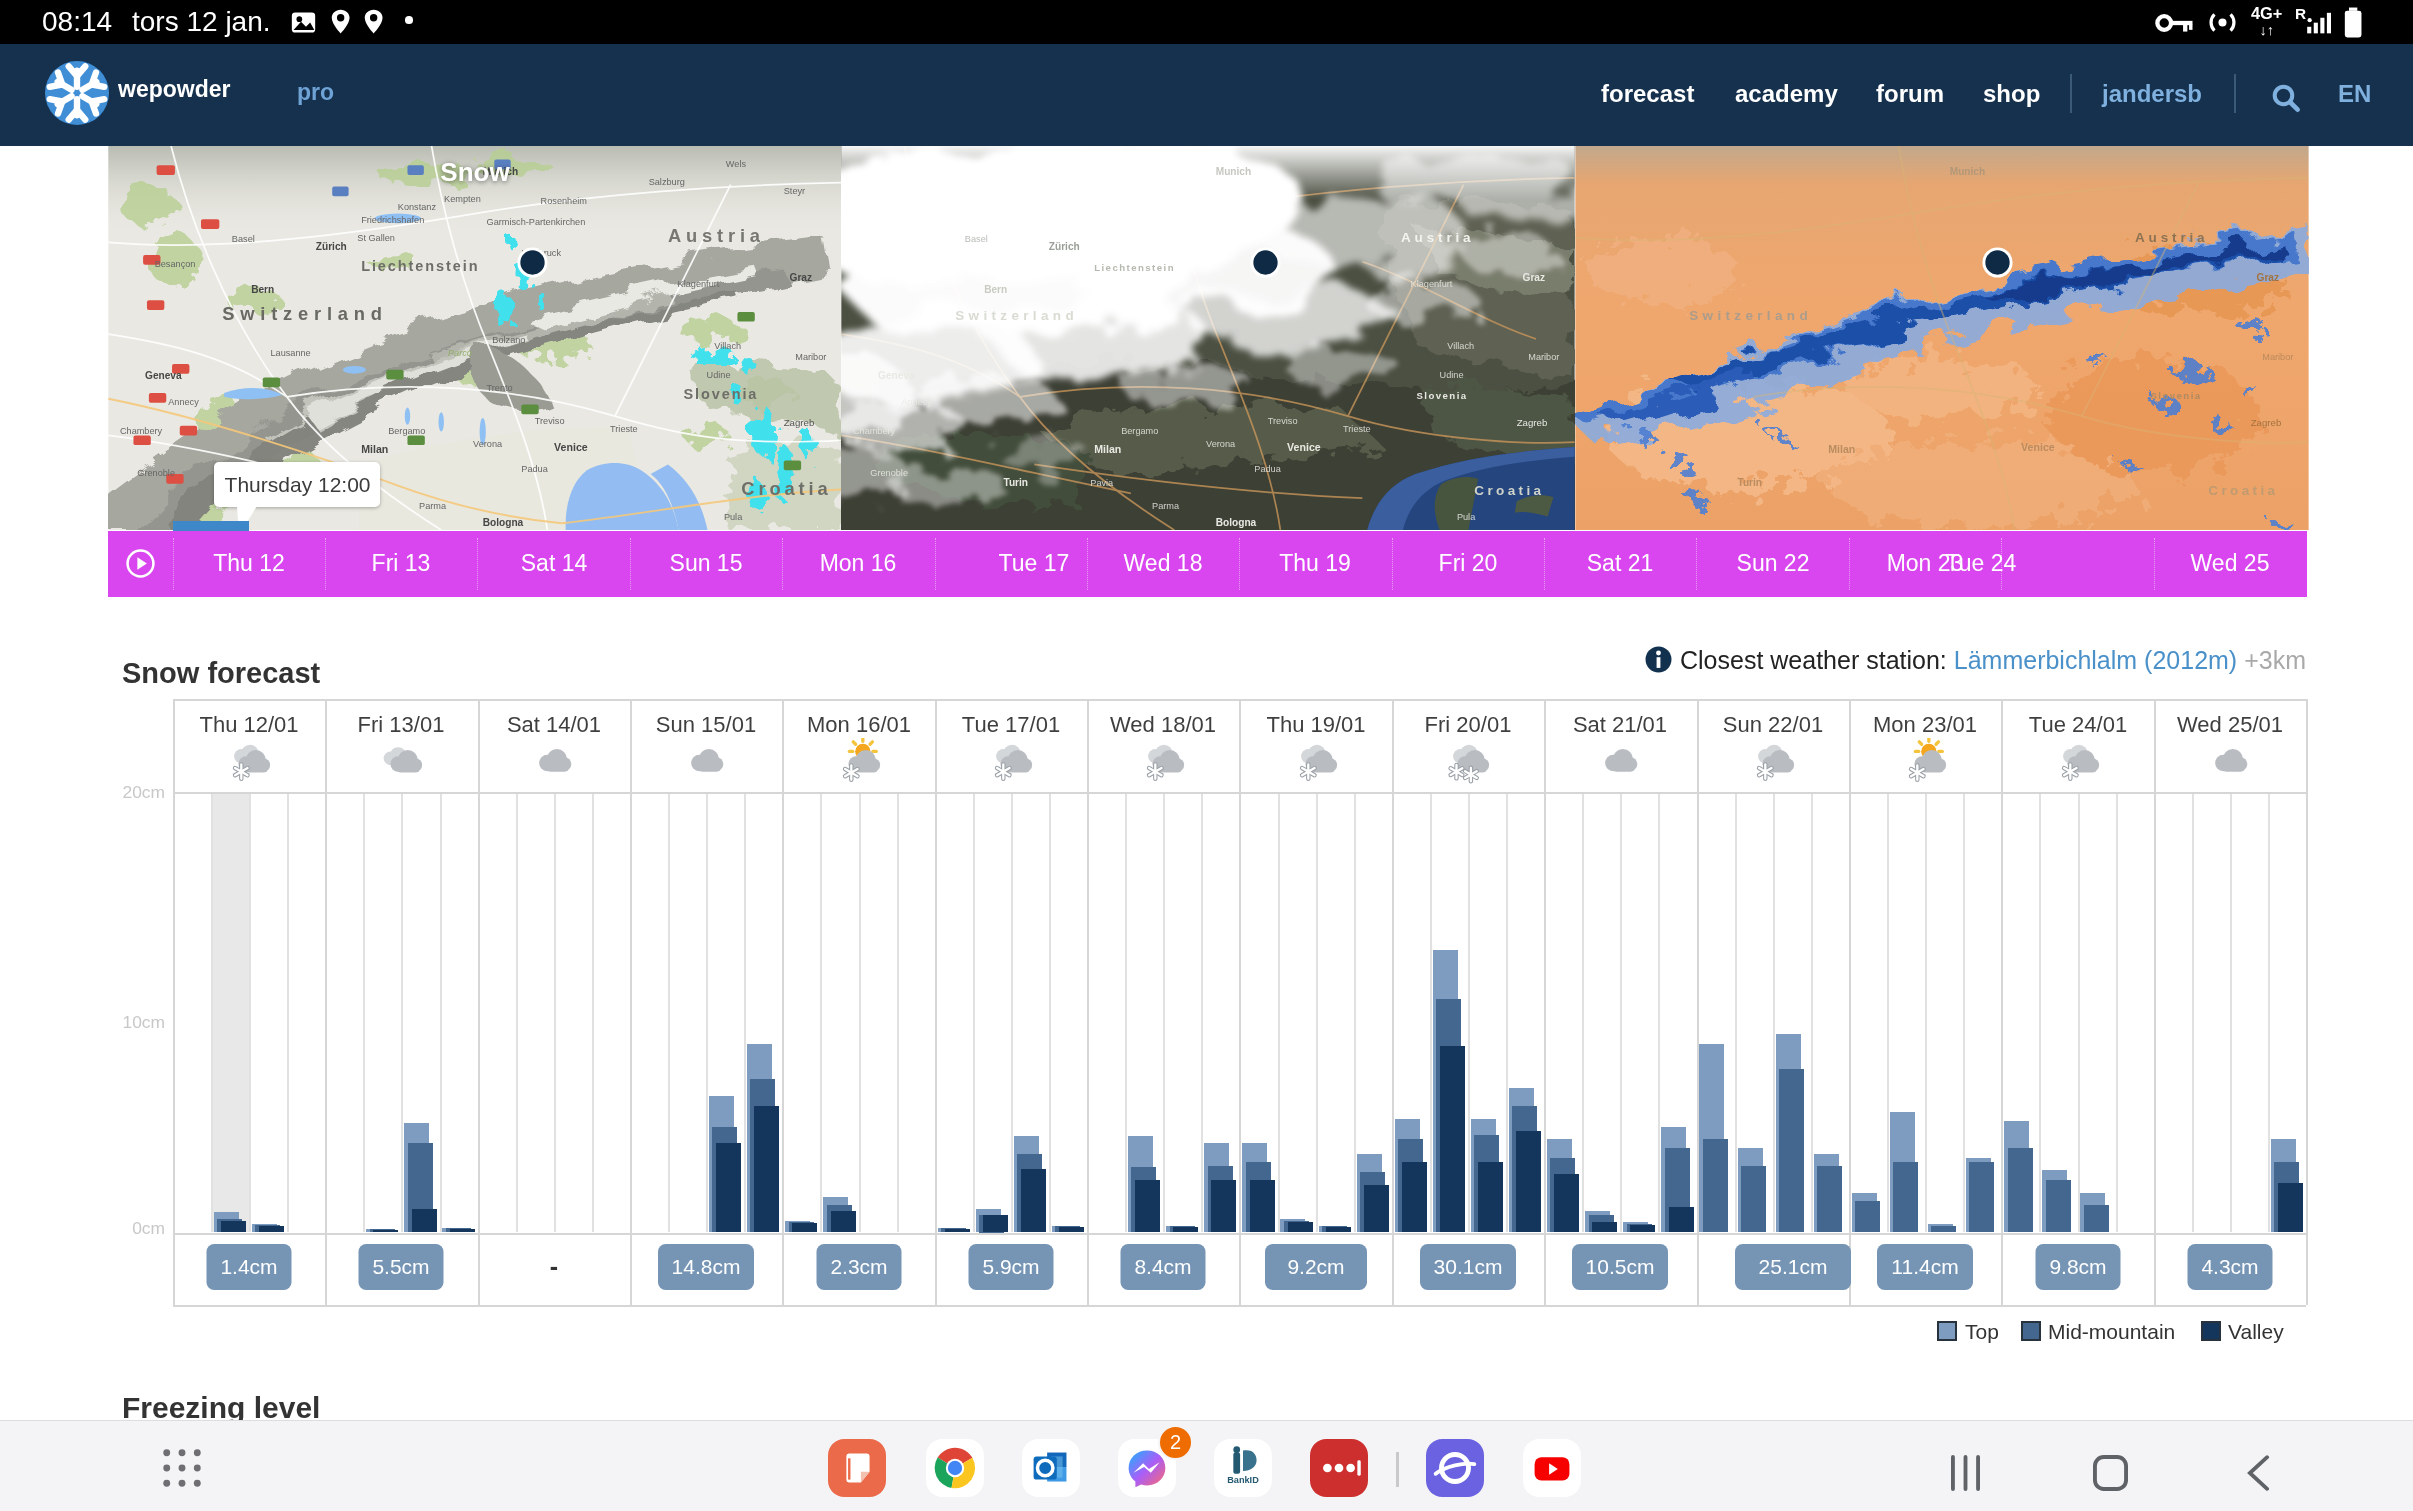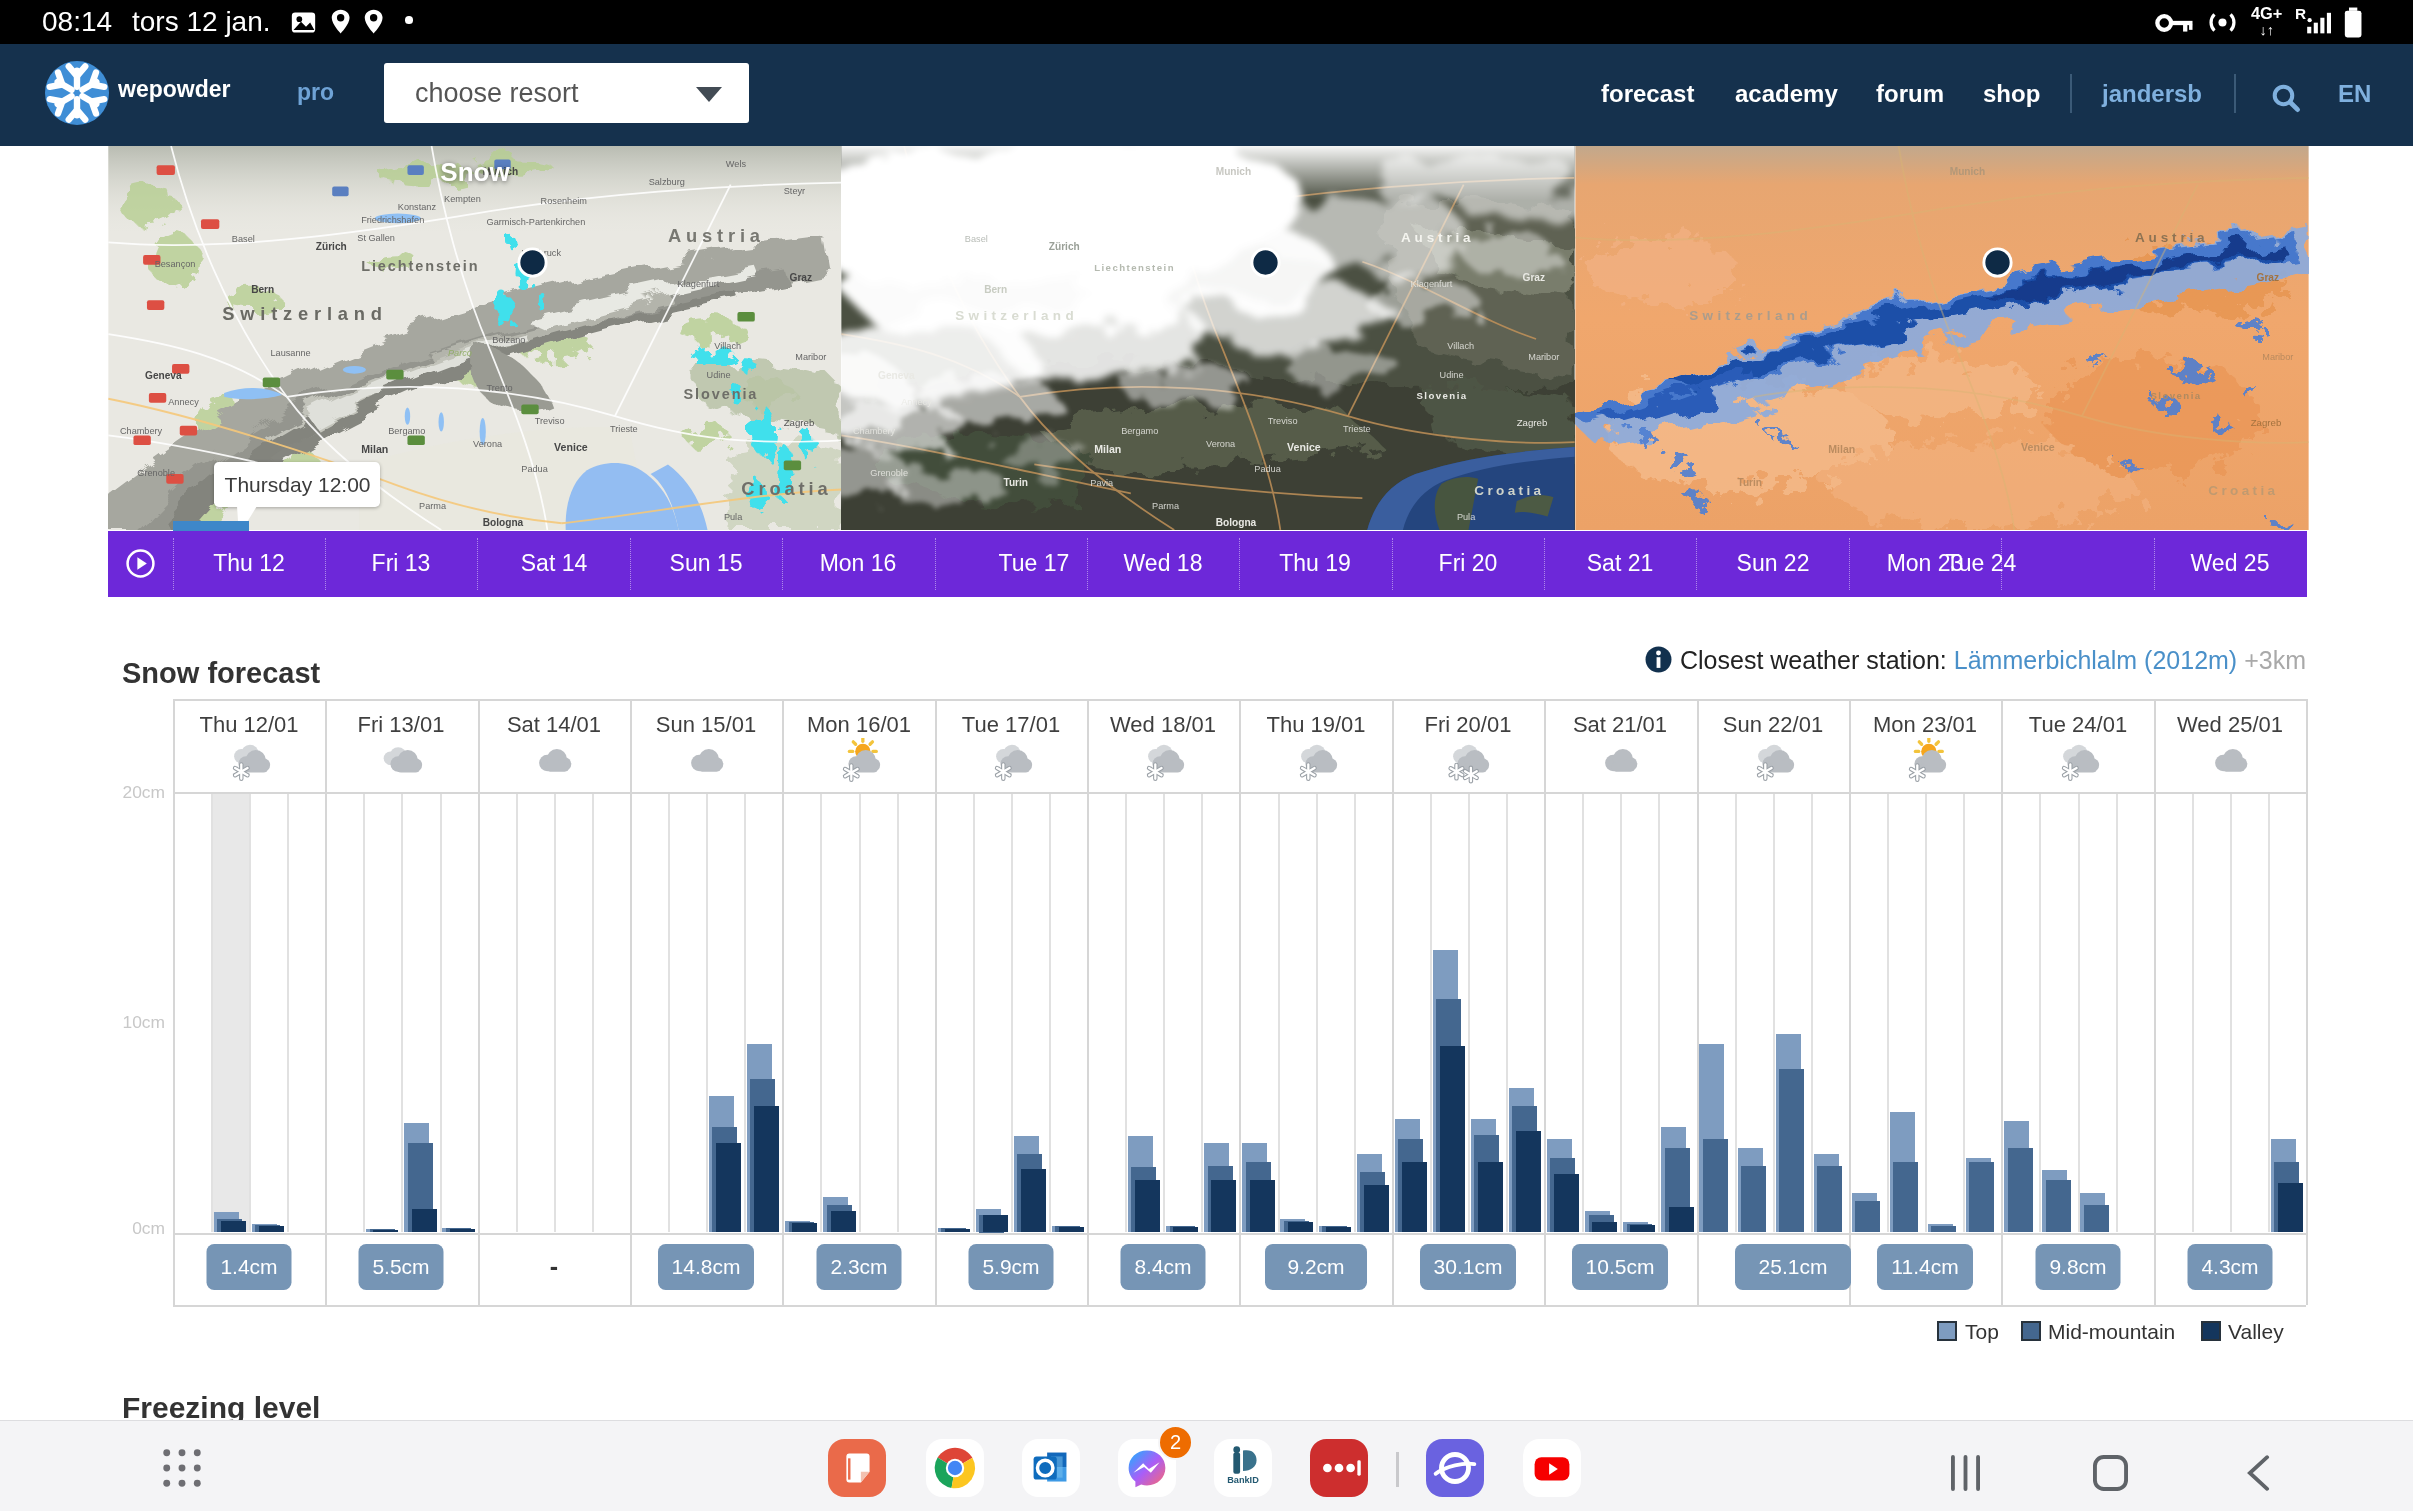--- a/index.html
+++ b/index.html
@@ -19,21 +19,21 @@
 #ddarrow{position:absolute;right:27px;top:24px;width:0;height:0;border-left:13.5px solid transparent;border-right:13.5px solid transparent;border-top:15.4px solid #424b54;}
 .nav{position:absolute;top:36px;font-size:24px;font-weight:bold;color:#fff;}
 .nav2{position:absolute;top:36px;font-size:24px;font-weight:bold;color:#7fb0de;}
 .navdiv{position:absolute;top:30px;width:1.9px;height:39px;background:#3b5a77;}
 .maptitle{position:absolute;top:170px;width:734px;text-align:center;font-size:26px;font-weight:bold;color:#fff;text-shadow:0 1px 4.8px rgba(0,0,0,.5);}
 #tooltip{position:absolute;left:214px;top:462px;width:166px;height:45px;background:#fff;border-radius:4.8px;box-shadow:0 1px 3.9px rgba(0,0,0,.3);}
 #tooltip div{position:absolute;left:10.6px;top:10.6px;font-size:21px;color:#3c3c3c;white-space:nowrap;}
 #ttail{position:absolute;left:237px;top:506px;width:0;height:0;border-left:2.9px solid transparent;border-right:18.3px solid transparent;border-top:29px solid #fff;}
 #progress{position:absolute;left:173px;top:521px;width:76px;height:13.5px;background:#3e87c9;}
 
-#timeline{left:108px;top:531px;width:2199px;height:66px;background:#6d28d9;}
+#timeline{left:108px;top:531px;width:2199px;height:66px;background:#d946ef;}
 .tday{position:absolute;top:19.3px;font-size:23px;font-weight:500;color:#fff;white-space:nowrap;transform:translateX(-50%);}
 .tsep{position:absolute;top:6.8px;width:0px;height:52px;border-left:1.9px dotted rgba(255,255,255,.45);}
 
 h2{position:absolute;margin:16px;font-weight:bold;color:#333;}
 #sf{left:106px;top:641px;font-size:29px;}
 #fl{left:106px;top:1375px;font-size:30px;}
 #infoline{position:absolute;top:645px;right:108px;font-size:25px;color:#222;}
 #infoline .lnk{color:#4a90c9;}
 #infoline .gr{color:#a9a9a9;}
 
@@ -123,24 +123,20 @@
             <path d="M-8.5 -27.5 L0 -17.5 L8.5 -27.5"></path>
           </g>
           <g transform="rotate(300)" stroke="#fff" stroke-width="6.6" stroke-linecap="round" fill="none">
             <line x1="0" y1="-6.5" x2="0" y2="-23"></line>
             <path d="M-8.5 -27.5 L0 -17.5 L8.5 -27.5"></path>
           </g>
         </g>
       </svg>
  <div class="brand">wepowder</div>
       <div class="brandpro">pro</div>
- <div id="dropdown">
-        <span>choose resort</span>
-        <div id="ddarrow"></div>
-      </div>
  <div class="nav" style="left:1601px;">forecast</div>
  <div class="nav" style="left:1735px;">academy</div>
  <div class="nav" style="left:1876px;">forum</div>
  <div class="nav" style="left:1983px;">shop</div>
  <div class="navdiv" style="left:2070px;"></div>
  <div class="nav2" style="left:2102px;">jandersb</div>
  <div class="navdiv" style="left:2234px;"></div>
  <svg class="abs" style="left:2270px;top:38px;" width="31" height="31" viewBox="0 0 46 46">
         <circle cx="20" cy="20" r="13" fill="none" stroke="#7fb0de" stroke-width="6"></circle>
         <line x1="30" y1="30" x2="41" y2="41" stroke="#7fb0de" stroke-width="7" stroke-linecap="round"></line>

